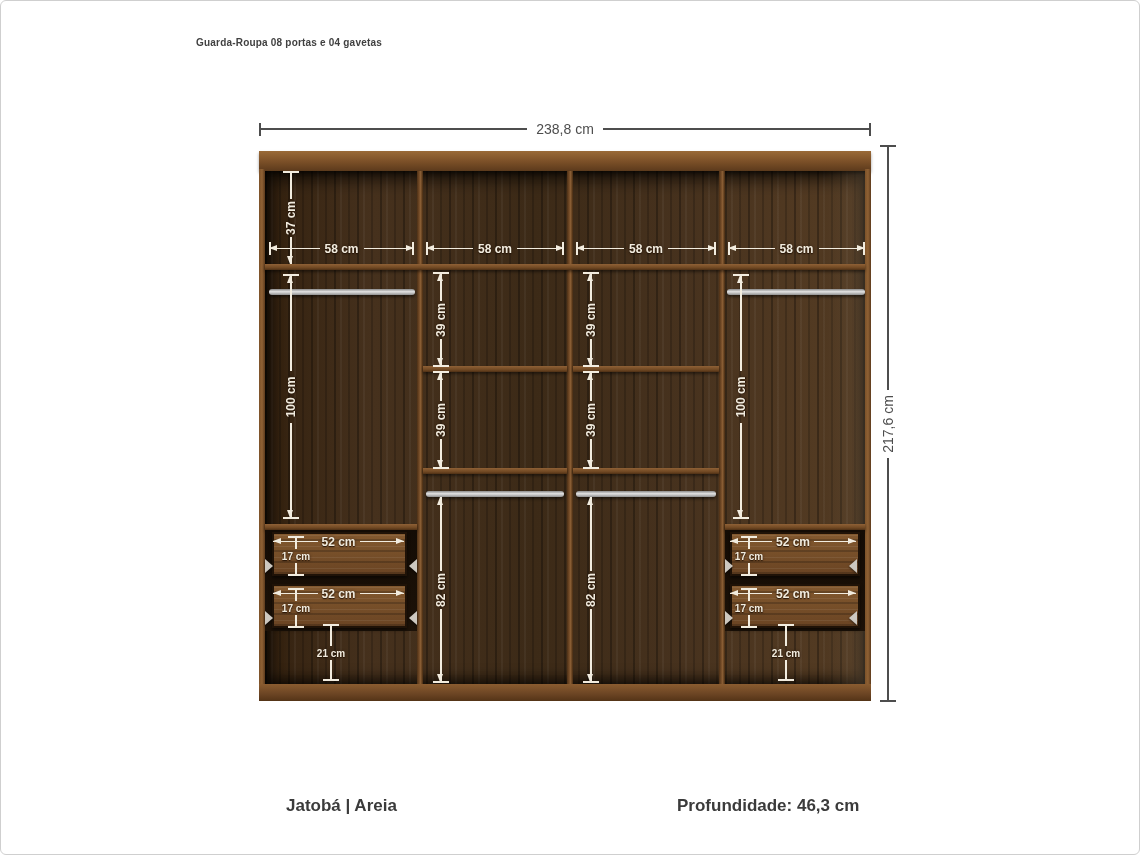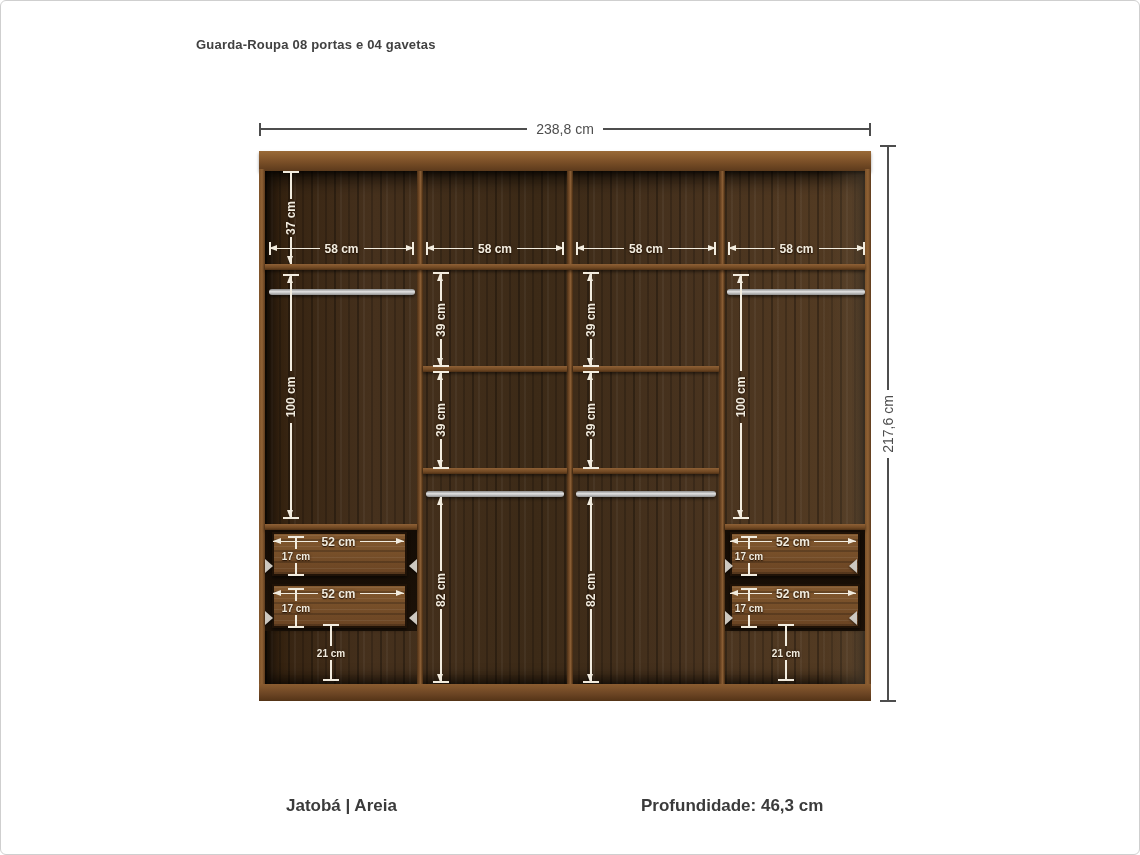--- a/index.html
+++ b/index.html
@@ -4,21 +4,21 @@
 <style>
   html,body{margin:0;padding:0;background:#ffffff;}
   #canvas{
     position:relative;width:1138px;height:853px;background:#ffffff;
     border:1px solid #cfcfcf;border-radius:6px;overflow:hidden;
     font-family:"Liberation Sans","DejaVu Sans",sans-serif;
   }
   .abs{position:absolute;}
 
   
-  .subtitle{font-size:13px;font-weight:600;color:#414141;letter-spacing:.2px;}
+  .subtitle{font-size:10px;font-weight:600;color:#414141;letter-spacing:.2px;}
   .title{font-size:29px;font-weight:700;color:#29a7df;letter-spacing:.4px;}
   .foot{font-size:17px;font-weight:600;color:#3b3b3b;}
 
   
   #wardrobe{left:258px;top:150px;width:612px;height:550px;}
   .interior{
     left:6px;top:20px;width:600px;height:513px;
     background-color:#402c19;
     background-image:
       repeating-linear-gradient(90deg, rgba(0,0,0,.28) 0 2px, transparent 2px 6px,
@@ -271,15 +271,15 @@
       <i class="seg b"></i>
     <span class="lbl">21 cm</span>
   </div>
   <div class="dim vdim t-top t-bot lbl-h sm" style="left:778px;top:624px;width:14px;height:55px;--gap:7px;">
     <i class="seg t"></i>
       <i class="seg b"></i>
     <span class="lbl">21 cm</span>
   </div>
 
   <div class="abs foot" style="left:285px;top:795px;">Jatobá | Areia</div>
-  <div class="abs foot" style="left:640px;top:795px;">Profundidade: 46,3 cm</div>
+  <div class="abs foot" style="left:676px;top:795px;">Profundidade: 46,3 cm</div>
 
 </div>
 
 </body></html>

